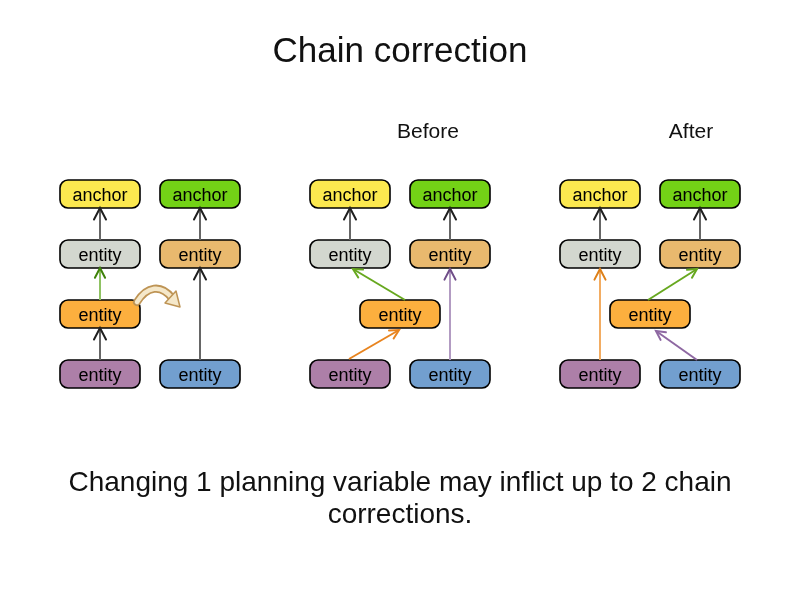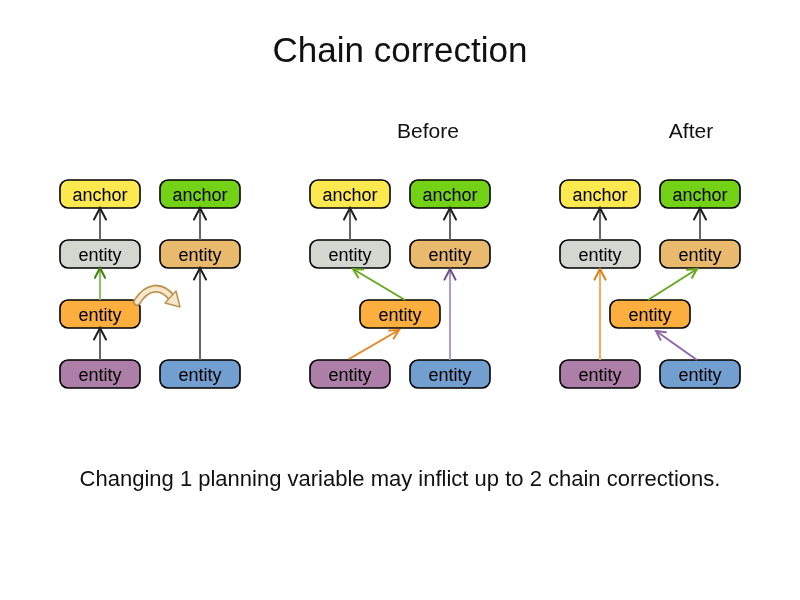--- a/index.html
+++ b/index.html
@@ -12,21 +12,21 @@
     font-size:35px; color:#111; letter-spacing:0px;
   }
   .group-label {
     position:absolute; top:119px; transform:translateX(-50%);
     font-size:21px; color:#111;
   }
   .gl-before { left:400px;margin-left:28px; }
   .gl-after  { left:650px;margin-left:41px; }
   .caption {
     position:absolute; top:466px; left:0; width:800px; text-align:center;
-    font-size:22px; color:#111;
+    font-size:28px; color:#111;
   }
   svg#diagram { position:absolute; left:0; top:0; }
   svg#diagram text {
     font-family:"Liberation Sans", sans-serif; font-size:18px; fill:#000;
   }
 </style>
 </head>
 <body>
 
 <div class="title">Chain correction</div>

